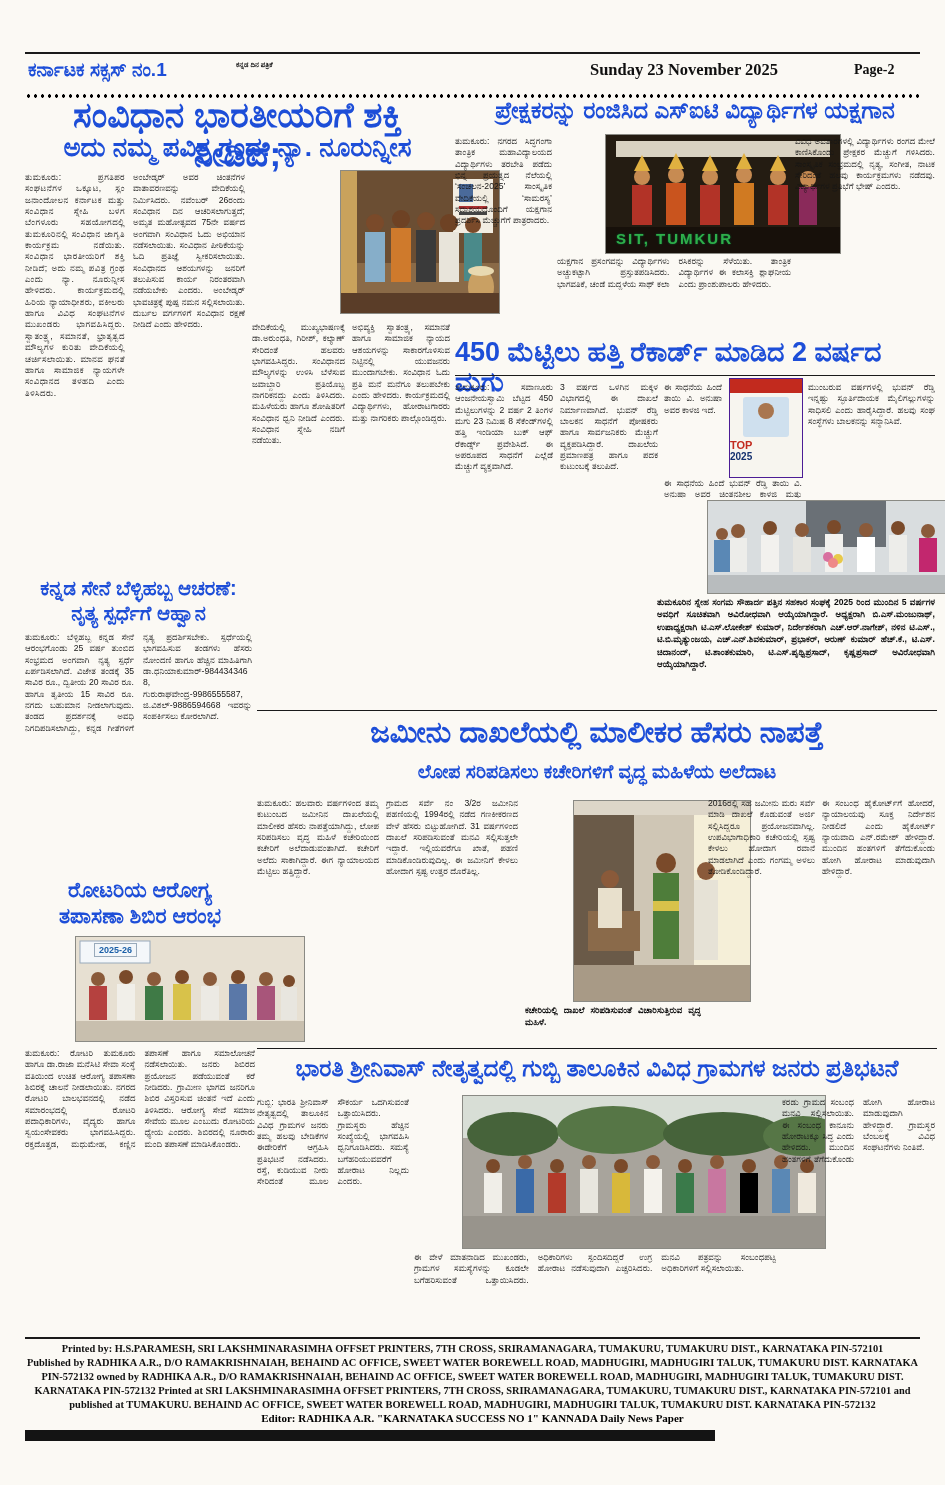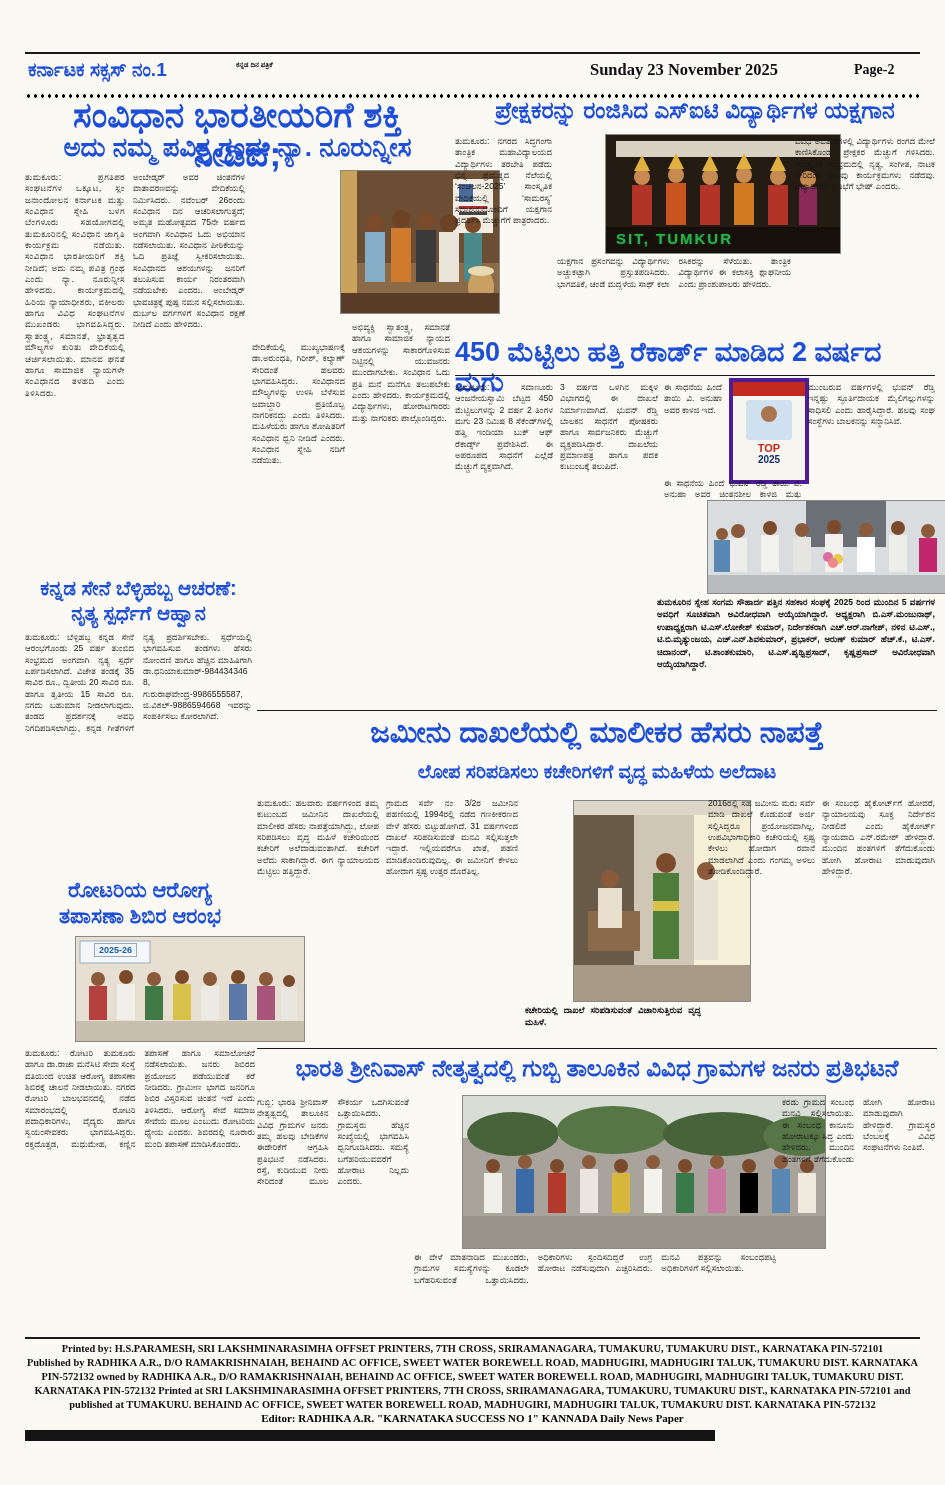--- a/index.html
+++ b/index.html
@@ -16,21 +16,21 @@
            word-break:normal;overflow-wrap:anywhere;color:#161616;}
   .cols2{column-count:2;column-gap:9px;}
   .cols3{column-count:3;column-gap:9px;}
   .cap{font-size:8.6px;font-weight:bold;line-height:1.45;text-align:justify;overflow:hidden;color:#0d0d0d;}
   .photo{overflow:hidden;border:1px solid #8a8a84;background:#ddd;margin-left:48px;}
   .photo svg{display:block;width:100%;height:100%;}
   .overlay-green{position:absolute;left:10px;bottom:6px;color:#2fae4a;font-weight:bold;
                  font-size:15px;letter-spacing:2px;text-shadow:0 0 2px #063;}
   .banner-blue{position:absolute;left:18px;top:6px;background:#f2f6fa;color:#1a5fa8;
                font-weight:bold;font-size:9px;padding:1px 4px;border:1px solid #9ab;}
-  .poster{background:#f7f5ef;border:4px solid #4c1d95;overflow:hidden;text-align:center;}
+  .poster{background:#f7f5ef;border:1px solid #4c1d95;overflow:hidden;}
   .poster .band{height:14px;background:#c22a1e;}
   .poster .kid{margin:4px auto 2px;width:46px;height:40px;background:#cfe0ee;border-radius:3px;position:relative;}
   .poster .kid:after{content:"";position:absolute;left:15px;top:6px;width:16px;height:16px;border-radius:50%;background:#a9764f;}
   .poster .t1{color:#c22a1e;font-weight:bold;font-size:11px;line-height:12px;}
   .poster .t2{color:#14306e;font-weight:bold;font-size:10px;line-height:11px;}
   .ft-line{font-size:10.4px;font-weight:bold;line-height:13.4px;text-align:center;color:#111;}
   .ft-editor{font-size:11px;font-weight:bold;text-align:center;color:#000;}
 </style>
 </head>
 <body>
@@ -68,21 +68,21 @@
         <circle cx="132" cy="54" r="8" fill="#7a4a2a"></circle>
           <rect x="123" y="62" width="18" height="48" fill="#4a8a8a"></rect>
         <ellipse cx="140" cy="116" rx="13" ry="18" fill="#c9a063"></ellipse>
         <ellipse cx="140" cy="100" rx="13" ry="5" fill="#e8d9b0"></ellipse>
         <rect x="0" y="122" width="158" height="20" fill="#5a3d28"></rect>
       </svg>
     </div>
 
     <div class="abs bodytxt" style="left:25px;top:172px;width:100px;height:392px;letter-spacing:.4px;">ತುಮಕೂರು: ಪ್ರಗತಿಪರ ಸಂಘಟನೆಗಳ ಒಕ್ಕೂಟ, ಸ್ಲಂ ಜನಾಂದೋಲನ ಕರ್ನಾಟಕ ಮತ್ತು ಸಂವಿಧಾನ ಸ್ನೇಹಿ ಬಳಗ ಬೆಂಗಳೂರು ಸಹಯೋಗದಲ್ಲಿ ತುಮಕೂರಿನಲ್ಲಿ ಸಂವಿಧಾನ ಜಾಗೃತಿ ಕಾರ್ಯಕ್ರಮ ನಡೆಯಿತು. ಸಂವಿಧಾನ ಭಾರತೀಯರಿಗೆ ಶಕ್ತಿ ನೀಡಿದೆ; ಅದು ನಮ್ಮ ಪವಿತ್ರ ಗ್ರಂಥ ಎಂದು ನ್ಯಾ. ನೂರುನ್ನೀಸ ಹೇಳಿದರು. ಕಾರ್ಯಕ್ರಮದಲ್ಲಿ ಹಿರಿಯ ನ್ಯಾಯಾಧೀಶರು, ವಕೀಲರು ಹಾಗೂ ವಿವಿಧ ಸಂಘಟನೆಗಳ ಮುಖಂಡರು ಭಾಗವಹಿಸಿದ್ದರು. ಸ್ವಾತಂತ್ರ್ಯ, ಸಮಾನತೆ, ಭ್ರಾತೃತ್ವದ ಮೌಲ್ಯಗಳ ಕುರಿತು ವೇದಿಕೆಯಲ್ಲಿ ಚರ್ಚಿಸಲಾಯಿತು. ಮಾನವ ಘನತೆ ಹಾಗೂ ಸಾಮಾಜಿಕ ನ್ಯಾಯಗಳೇ ಸಂವಿಧಾನದ ತಳಹದಿ ಎಂದು ತಿಳಿಸಿದರು.</div>
     <div class="abs bodytxt" style="left:133px;top:172px;width:112px;height:392px;">ಅಂಬೇಡ್ಕರ್ ಅವರ ಚಿಂತನೆಗಳ ವಾತಾವರಣವನ್ನು ವೇದಿಕೆಯಲ್ಲಿ ನಿರ್ಮಿಸಿದರು. ನವೆಂಬರ್ 26ರಂದು ಸಂವಿಧಾನ ದಿನ ಆಚರಿಸಲಾಗುತ್ತದೆ; ಅಮೃತ ಮಹೋತ್ಸವದ 75ನೇ ವರ್ಷದ ಅಂಗವಾಗಿ ಸಂವಿಧಾನ ಓದು ಅಭಿಯಾನ ನಡೆಸಲಾಯಿತು. ಸಂವಿಧಾನ ಪೀಠಿಕೆಯನ್ನು ಓದಿ ಪ್ರತಿಜ್ಞೆ ಸ್ವೀಕರಿಸಲಾಯಿತು. ಸಂವಿಧಾನದ ಆಶಯಗಳನ್ನು ಜನರಿಗೆ ತಲುಪಿಸುವ ಕಾರ್ಯ ನಿರಂತರವಾಗಿ ನಡೆಯಬೇಕು ಎಂದರು. ಅಂಬೇಡ್ಕರ್ ಭಾವಚಿತ್ರಕ್ಕೆ ಪುಷ್ಪ ನಮನ ಸಲ್ಲಿಸಲಾಯಿತು. ದುರ್ಬಲ ವರ್ಗಗಳಿಗೆ ಸಂವಿಧಾನ ರಕ್ಷಣೆ ನೀಡಿದೆ ಎಂದು ಹೇಳಿದರು.</div>
-    <div class="abs bodytxt" style="left:252px;top:322px;width:93px;height:240px;margin-top:20px;">ವೇದಿಕೆಯಲ್ಲಿ ಮುಖ್ಯಭಾಷಣಕ್ಕೆ ಡಾ.ಅರುಂಧತಿ, ಗಿರೀಶ್, ಕಲ್ಯಾಣ್ ಸೇರಿದಂತೆ ಹಲವರು ಭಾಗವಹಿಸಿದ್ದರು. ಸಂವಿಧಾನದ ಮೌಲ್ಯಗಳನ್ನು ಉಳಿಸಿ ಬೆಳೆಸುವ ಜವಾಬ್ದಾರಿ ಪ್ರತಿಯೊಬ್ಬ ನಾಗರಿಕನದ್ದು ಎಂದು ತಿಳಿಸಿದರು. ಮಹಿಳೆಯರು ಹಾಗೂ ಶೋಷಿತರಿಗೆ ಸಂವಿಧಾನ ಧ್ವನಿ ನೀಡಿದೆ ಎಂದರು. ಸಂವಿಧಾನ ಸ್ನೇಹಿ ನಡಿಗೆ ನಡೆಯಿತು.</div>
+    <div class="abs bodytxt" style="left:252px;top:322px;width:93px;height:240px;">ವೇದಿಕೆಯಲ್ಲಿ ಮುಖ್ಯಭಾಷಣಕ್ಕೆ ಡಾ.ಅರುಂಧತಿ, ಗಿರೀಶ್, ಕಲ್ಯಾಣ್ ಸೇರಿದಂತೆ ಹಲವರು ಭಾಗವಹಿಸಿದ್ದರು. ಸಂವಿಧಾನದ ಮೌಲ್ಯಗಳನ್ನು ಉಳಿಸಿ ಬೆಳೆಸುವ ಜವಾಬ್ದಾರಿ ಪ್ರತಿಯೊಬ್ಬ ನಾಗರಿಕನದ್ದು ಎಂದು ತಿಳಿಸಿದರು. ಮಹಿಳೆಯರು ಹಾಗೂ ಶೋಷಿತರಿಗೆ ಸಂವಿಧಾನ ಧ್ವನಿ ನೀಡಿದೆ ಎಂದರು. ಸಂವಿಧಾನ ಸ್ನೇಹಿ ನಡಿಗೆ ನಡೆಯಿತು.</div>
     <div class="abs bodytxt" style="left:352px;top:322px;width:98px;height:240px;">ಅಭಿವ್ಯಕ್ತಿ ಸ್ವಾತಂತ್ರ್ಯ, ಸಮಾನತೆ ಹಾಗೂ ಸಾಮಾಜಿಕ ನ್ಯಾಯದ ಆಶಯಗಳನ್ನು ಸಾಕಾರಗೊಳಿಸುವ ನಿಟ್ಟಿನಲ್ಲಿ ಯುವಜನರು ಮುಂದಾಗಬೇಕು. ಸಂವಿಧಾನ ಓದು ಪ್ರತಿ ಮನೆ ಮನೆಗೂ ತಲುಪಬೇಕು ಎಂದು ಹೇಳಿದರು. ಕಾರ್ಯಕ್ರಮದಲ್ಲಿ ವಿದ್ಯಾರ್ಥಿಗಳು, ಹೋರಾಟಗಾರರು ಮತ್ತು ನಾಗರಿಕರು ಪಾಲ್ಗೊಂಡಿದ್ದರು.</div>
   </div>
 
   <div>
     <div class="abs kh center" style="left:455px;top:98px;width:480px;font-size:23px;">ಪ್ರೇಕ್ಷಕರನ್ನು ರಂಜಿಸಿದ ಎಸ್‌ಐಟಿ ವಿದ್ಯಾರ್ಥಿಗಳ ಯಕ್ಷಗಾನ</div>
 
     <div class="abs photo" style="left:557px;top:134px;width:234px;height:118px;">
       <svg viewBox="0 0 234 118">
         <rect width="234" height="118" fill="#241c12"></rect>
         <rect x="10" y="6" width="214" height="16" fill="#d9d2c2"></rect>

